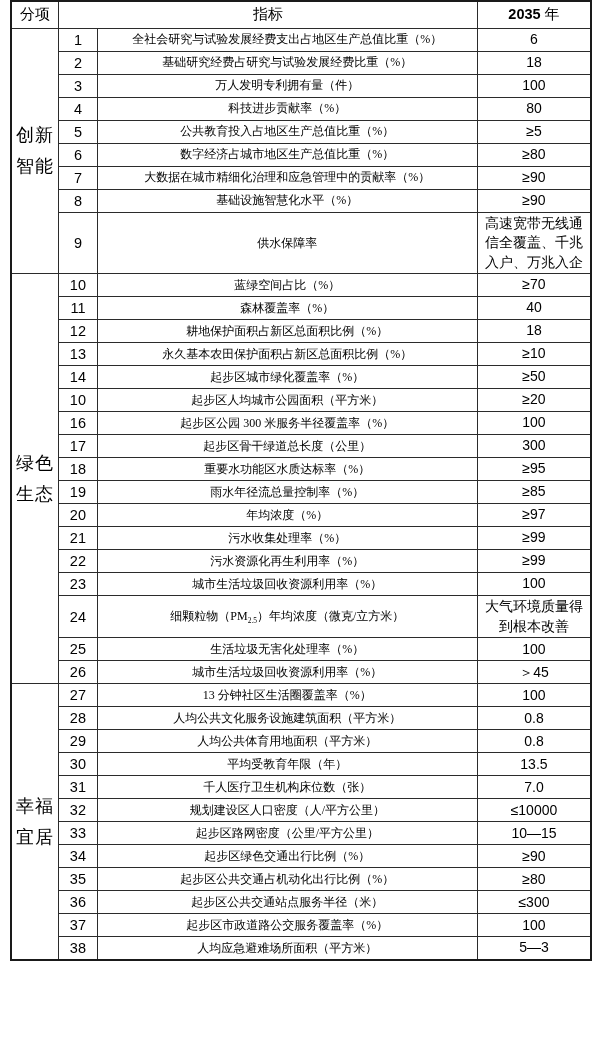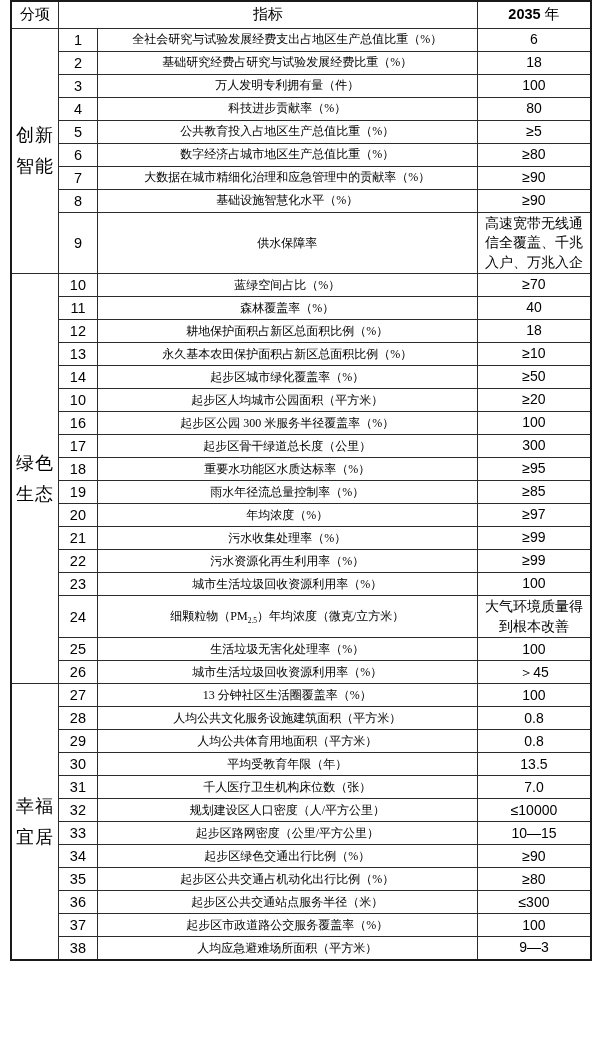--- a/index.html
+++ b/index.html
@@ -286,17 +286,17 @@
           <td class="val-cell">≤300</td>
         </tr>
         <tr>
           <td class="num-cell">37</td>
           <td class="ind-cell">起步区市政道路公交服务覆盖率（%）</td>
           <td class="val-cell">100</td>
         </tr>
         <tr>
           <td class="num-cell">38</td>
           <td class="ind-cell">人均应急避难场所面积（平方米）</td>
-          <td class="val-cell">9—3</td>
+          <td class="val-cell">5—3</td>
         </tr>
       </tbody>
   </table>
 </div>
 
 </body></html>

